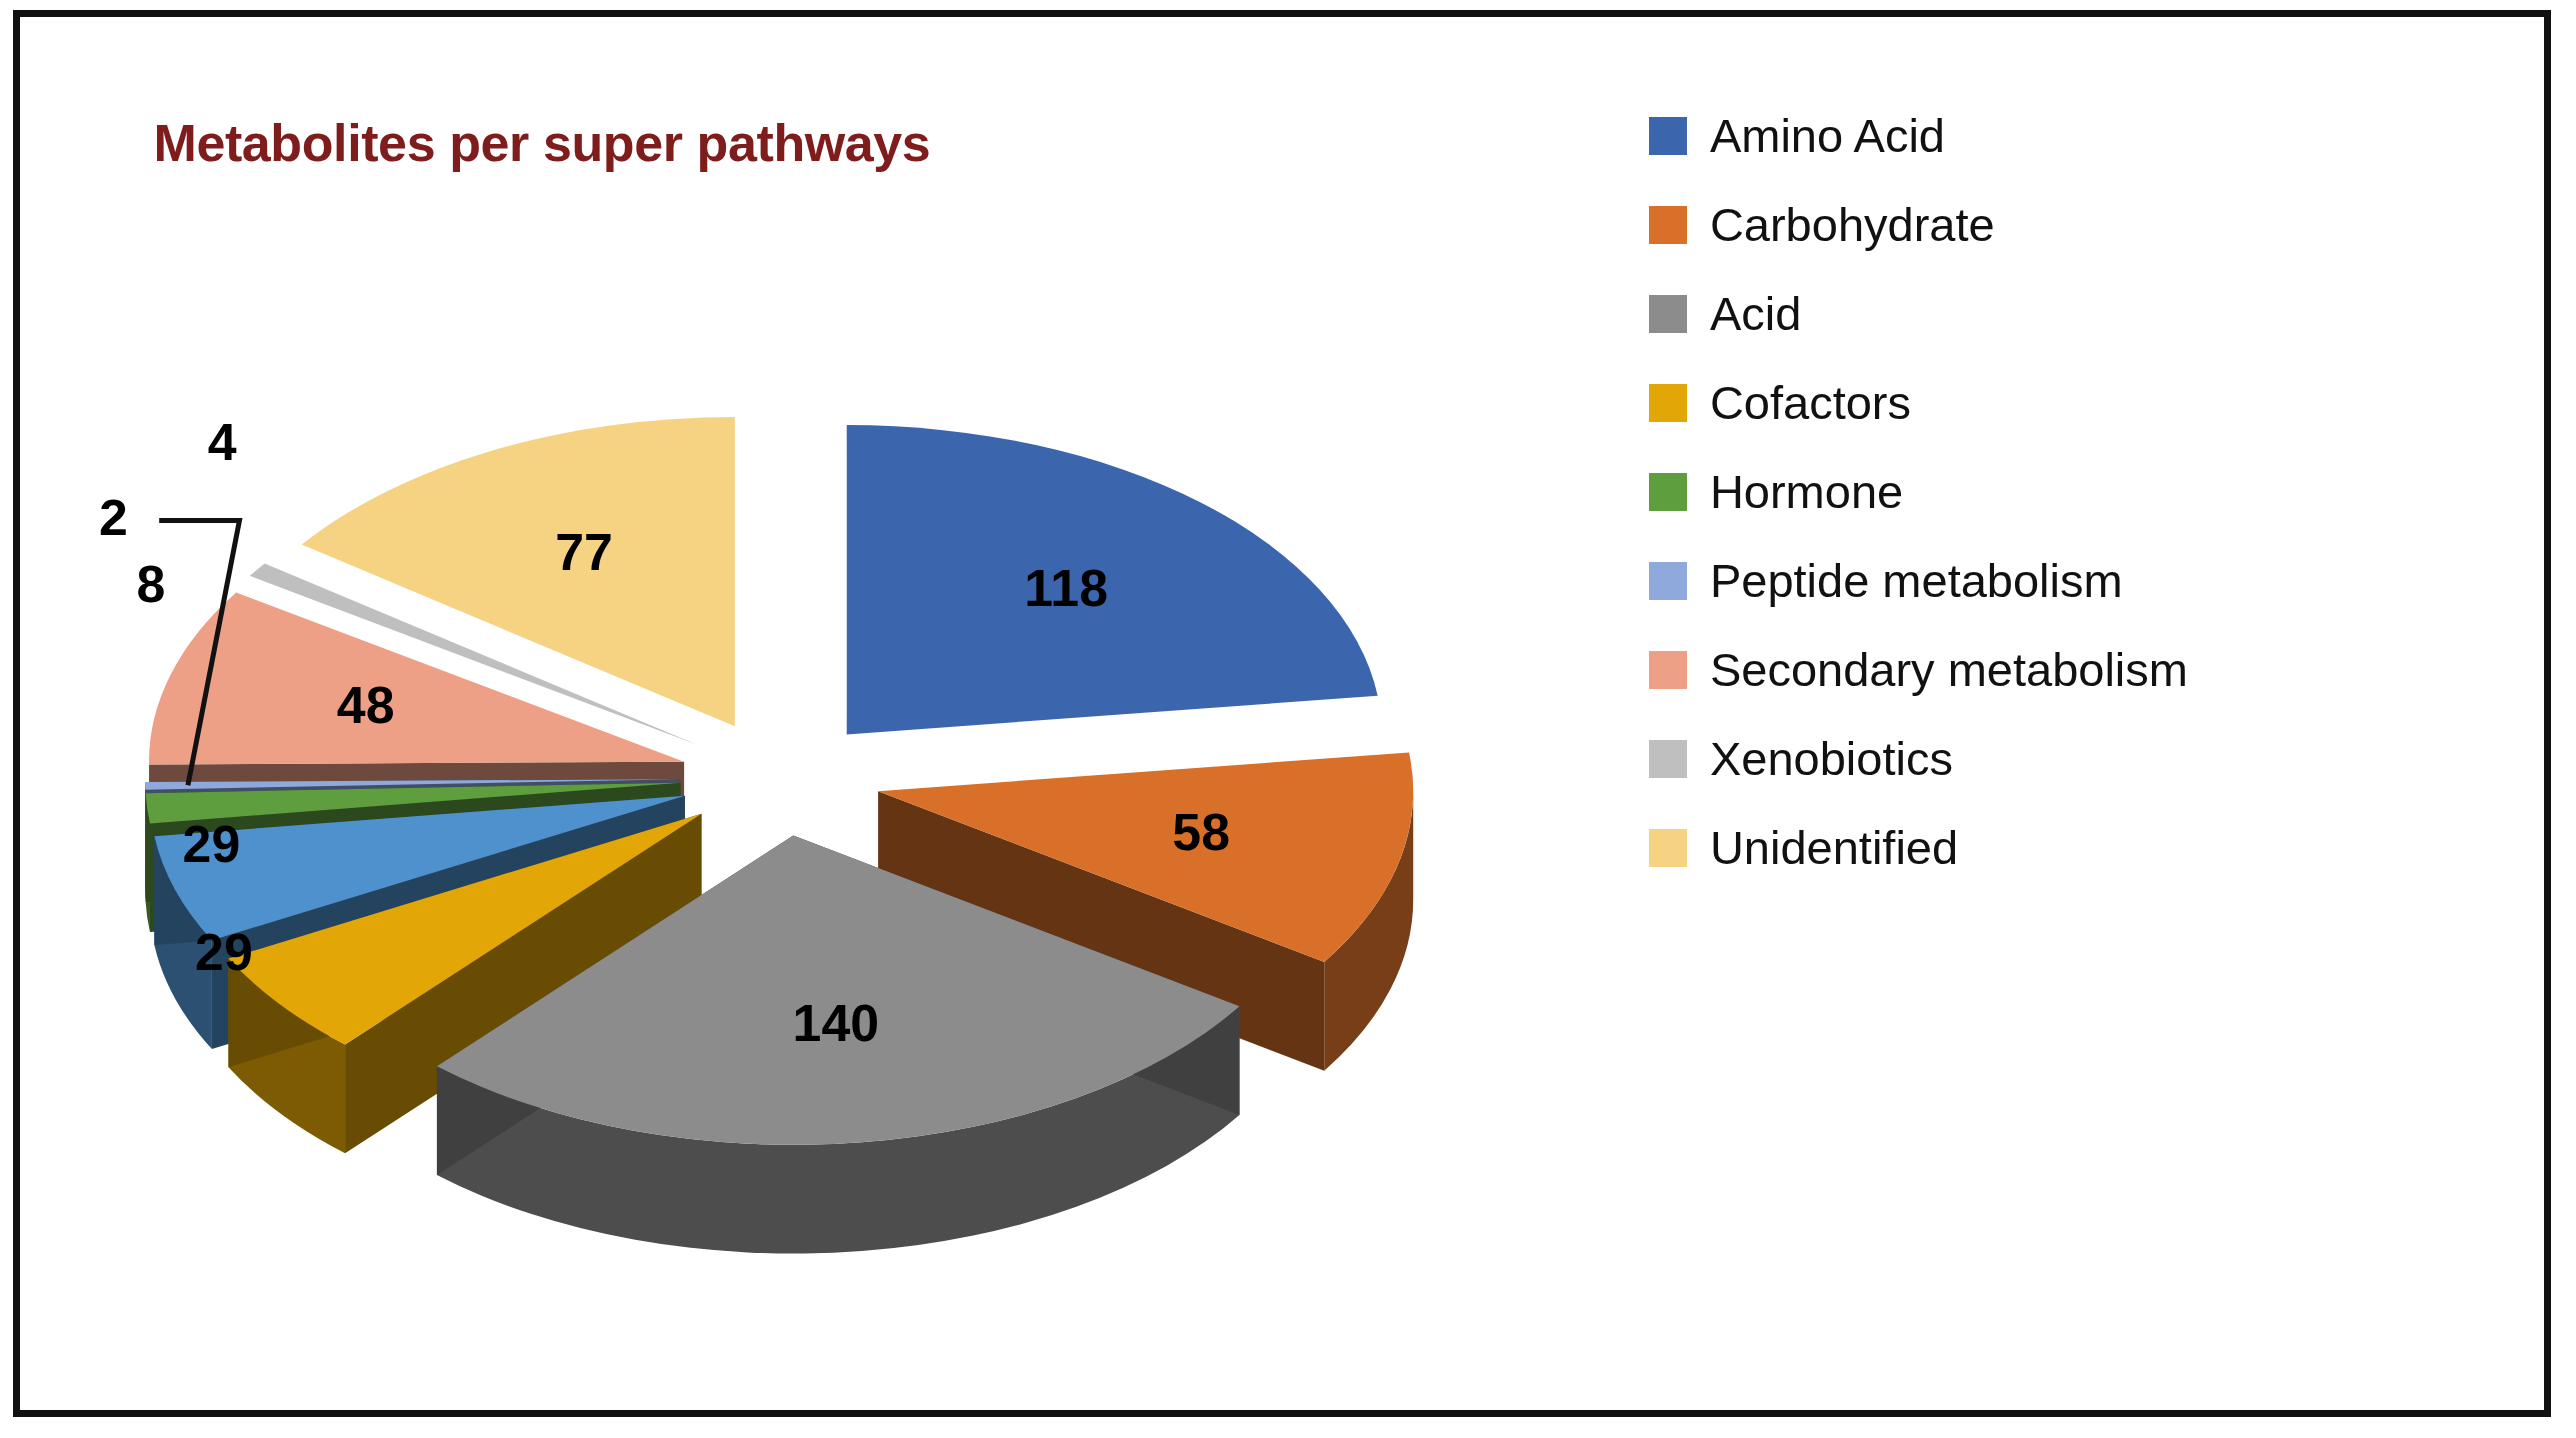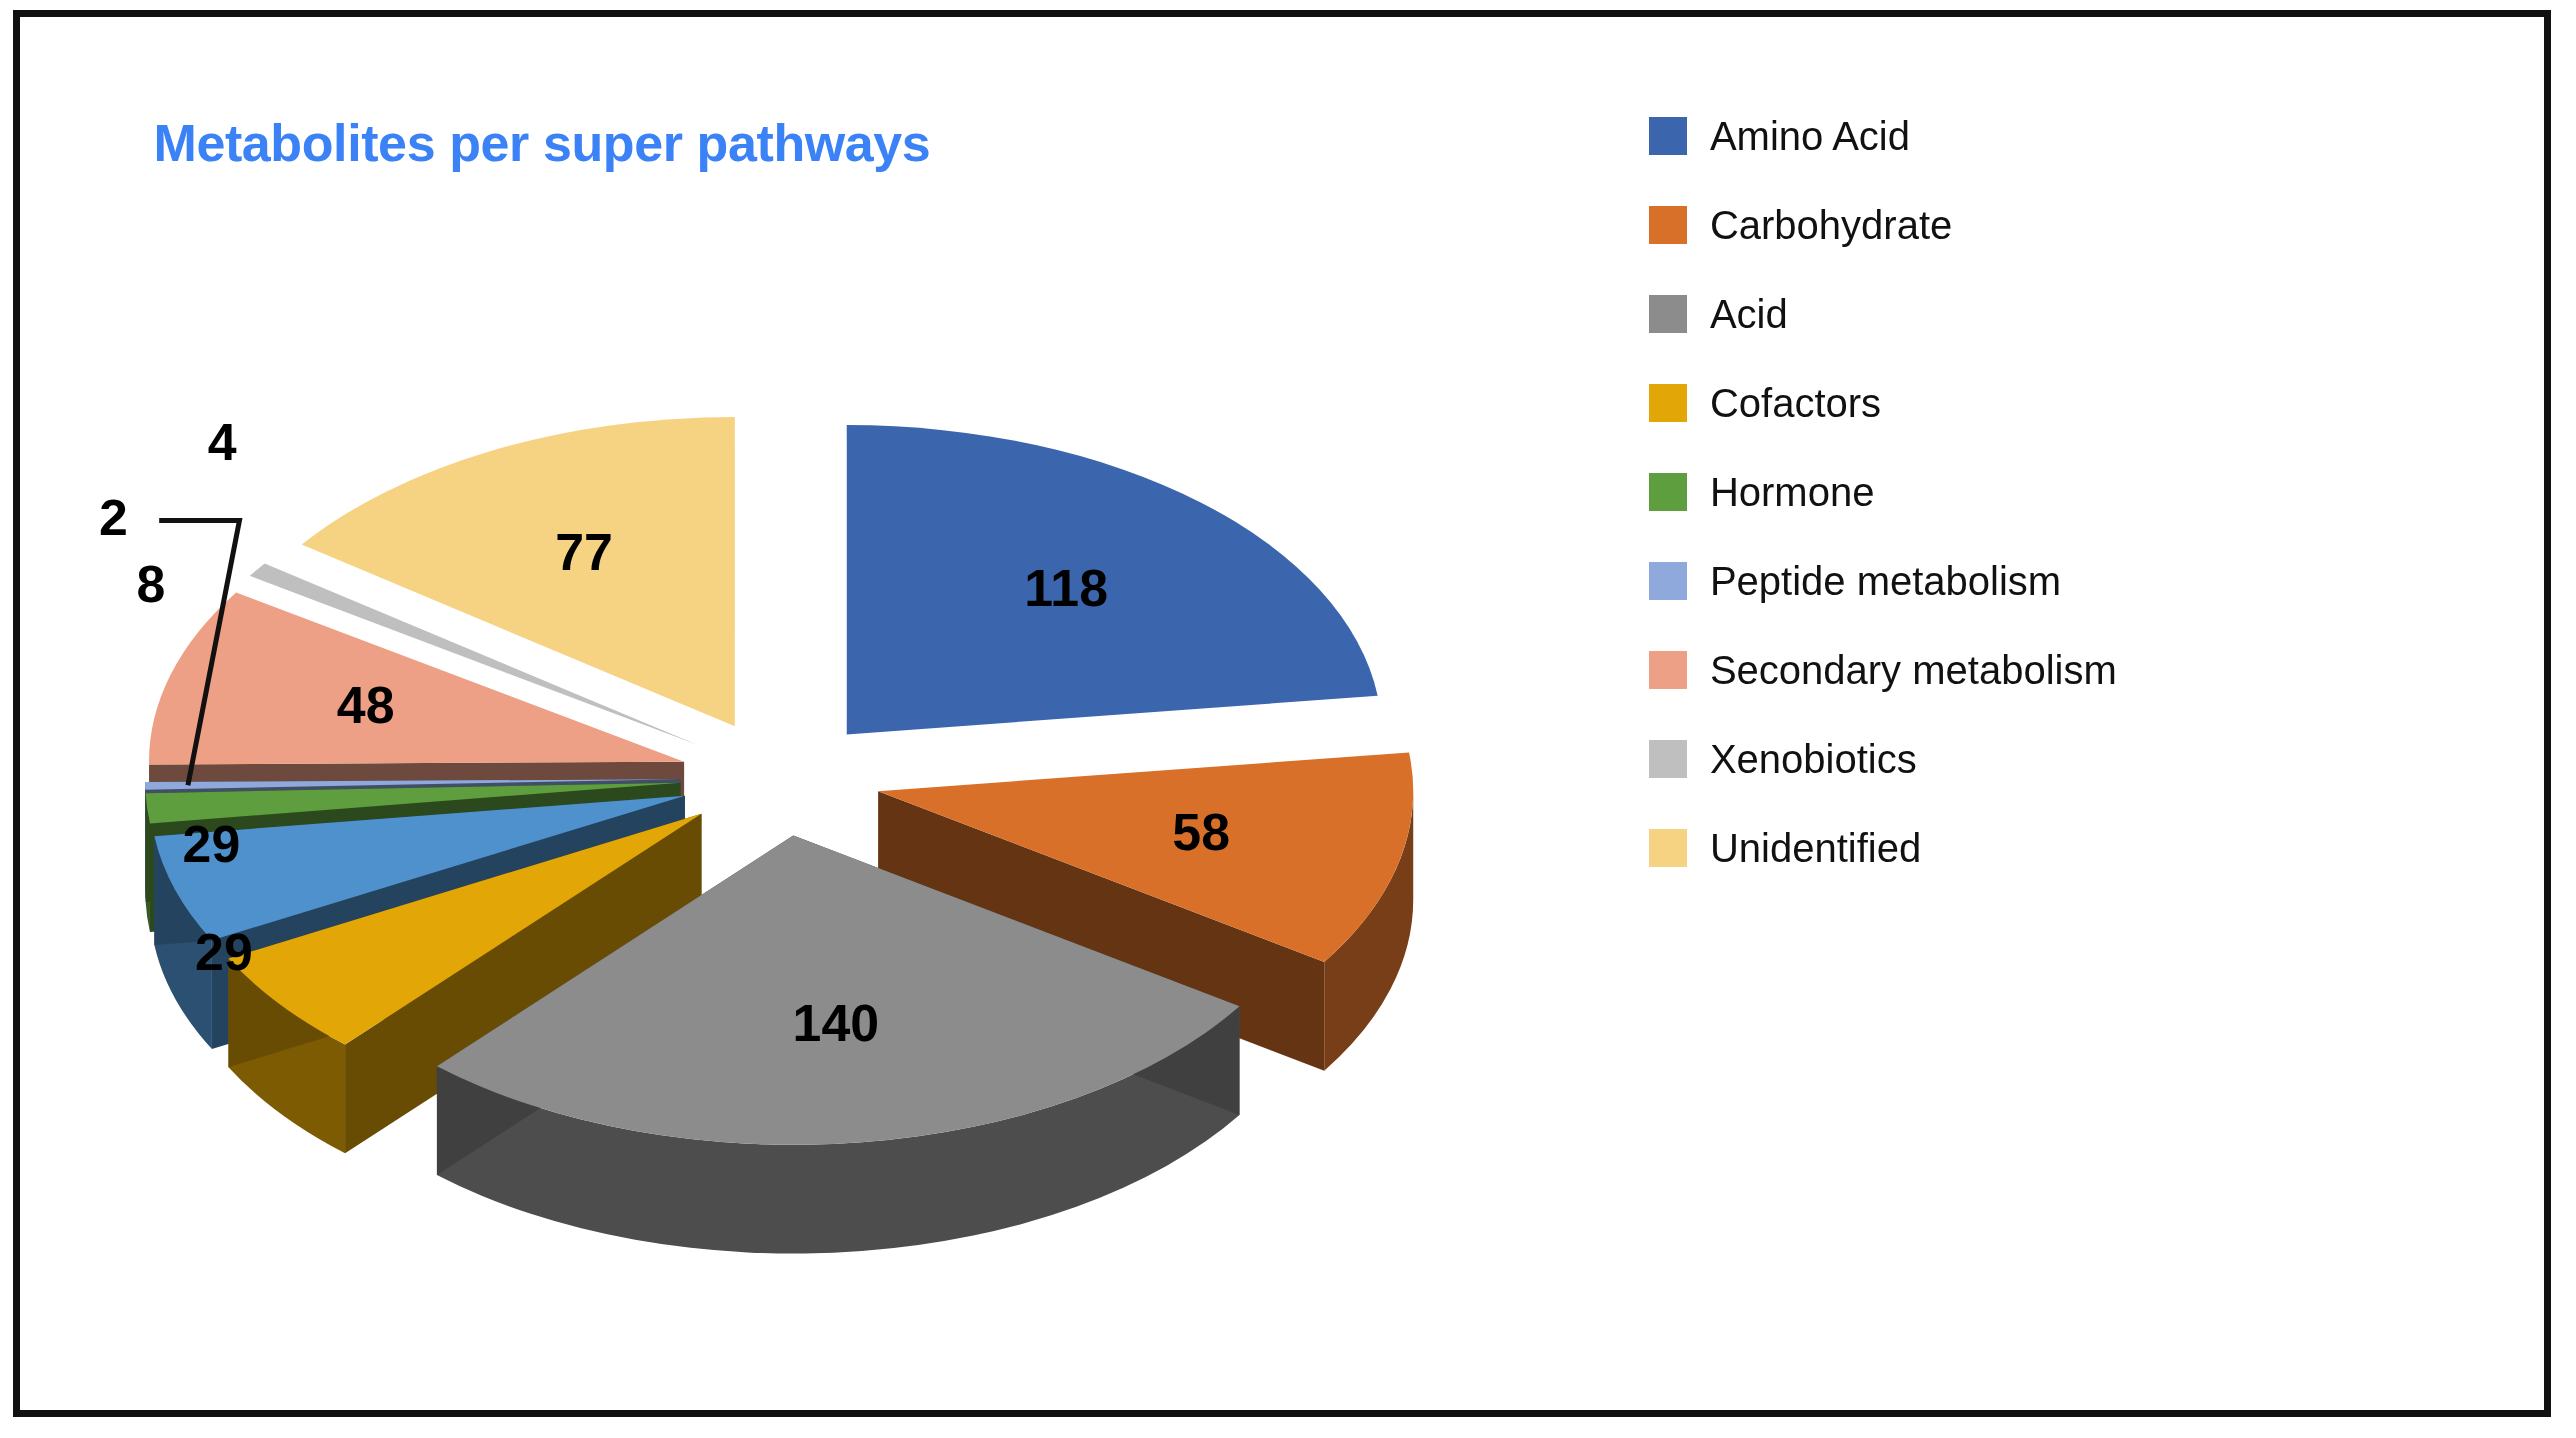--- a/index.html
+++ b/index.html
@@ -1,24 +1,24 @@
 <!DOCTYPE html>
 <html style="font-size:13.4px"><head>
 <meta charset="utf-8">
 <style>
   html,body{margin:0;padding:0;background:#ffffff;}
   body{width:2576px;height:1439px;font-family:"Liberation Sans",sans-serif;-webkit-font-smoothing:antialiased;}
   #frame{position:absolute;left:12.5px;top:10px;width:2538px;height:1407px;border:7.5px solid #111111;background:#ffffff;box-sizing:border-box;}
-  #chart-title{position:absolute;left:134px;top:96px;font-size:52px;font-weight:bold;color:#3b82f6;letter-spacing:-0.4px;white-space:nowrap;}
+  #chart-title{position:absolute;left:134px;top:96px;font-size:52px;font-weight:bold;color:#7f1d1d;letter-spacing:-0.4px;white-space:nowrap;}
   #pie-area{position:absolute;left:33px;top:368px;width:1505px;height:903px;}
   #pie-svg{display:block;width:1505px;height:903px;}
   #legend{position:absolute;left:1629px;top:74px;width:887px;}
   .legend-item{display:flex;align-items:center;height:89px;}
   .legend-swatch{width:38px;height:38px;flex:0 0 38px;margin-right:23.4px;}
-  .legend-label{font-size:40px;color:#111111;white-space:nowrap;line-height:1;}
+  .legend-label{font-size:47px;color:#111111;white-space:nowrap;line-height:1;}
   .slice-value{font-size:62px;font-weight:bold;fill:#000000;font-family:"Liberation Sans",sans-serif;}
   .outside-value{font-size:62px;font-weight:bold;fill:#000000;font-family:"Liberation Sans",sans-serif;}
 </style>
 </head>
 <body>
 
 <div id="frame">
 
   <div id="chart-title">Metabolites per super pathways</div>
 

